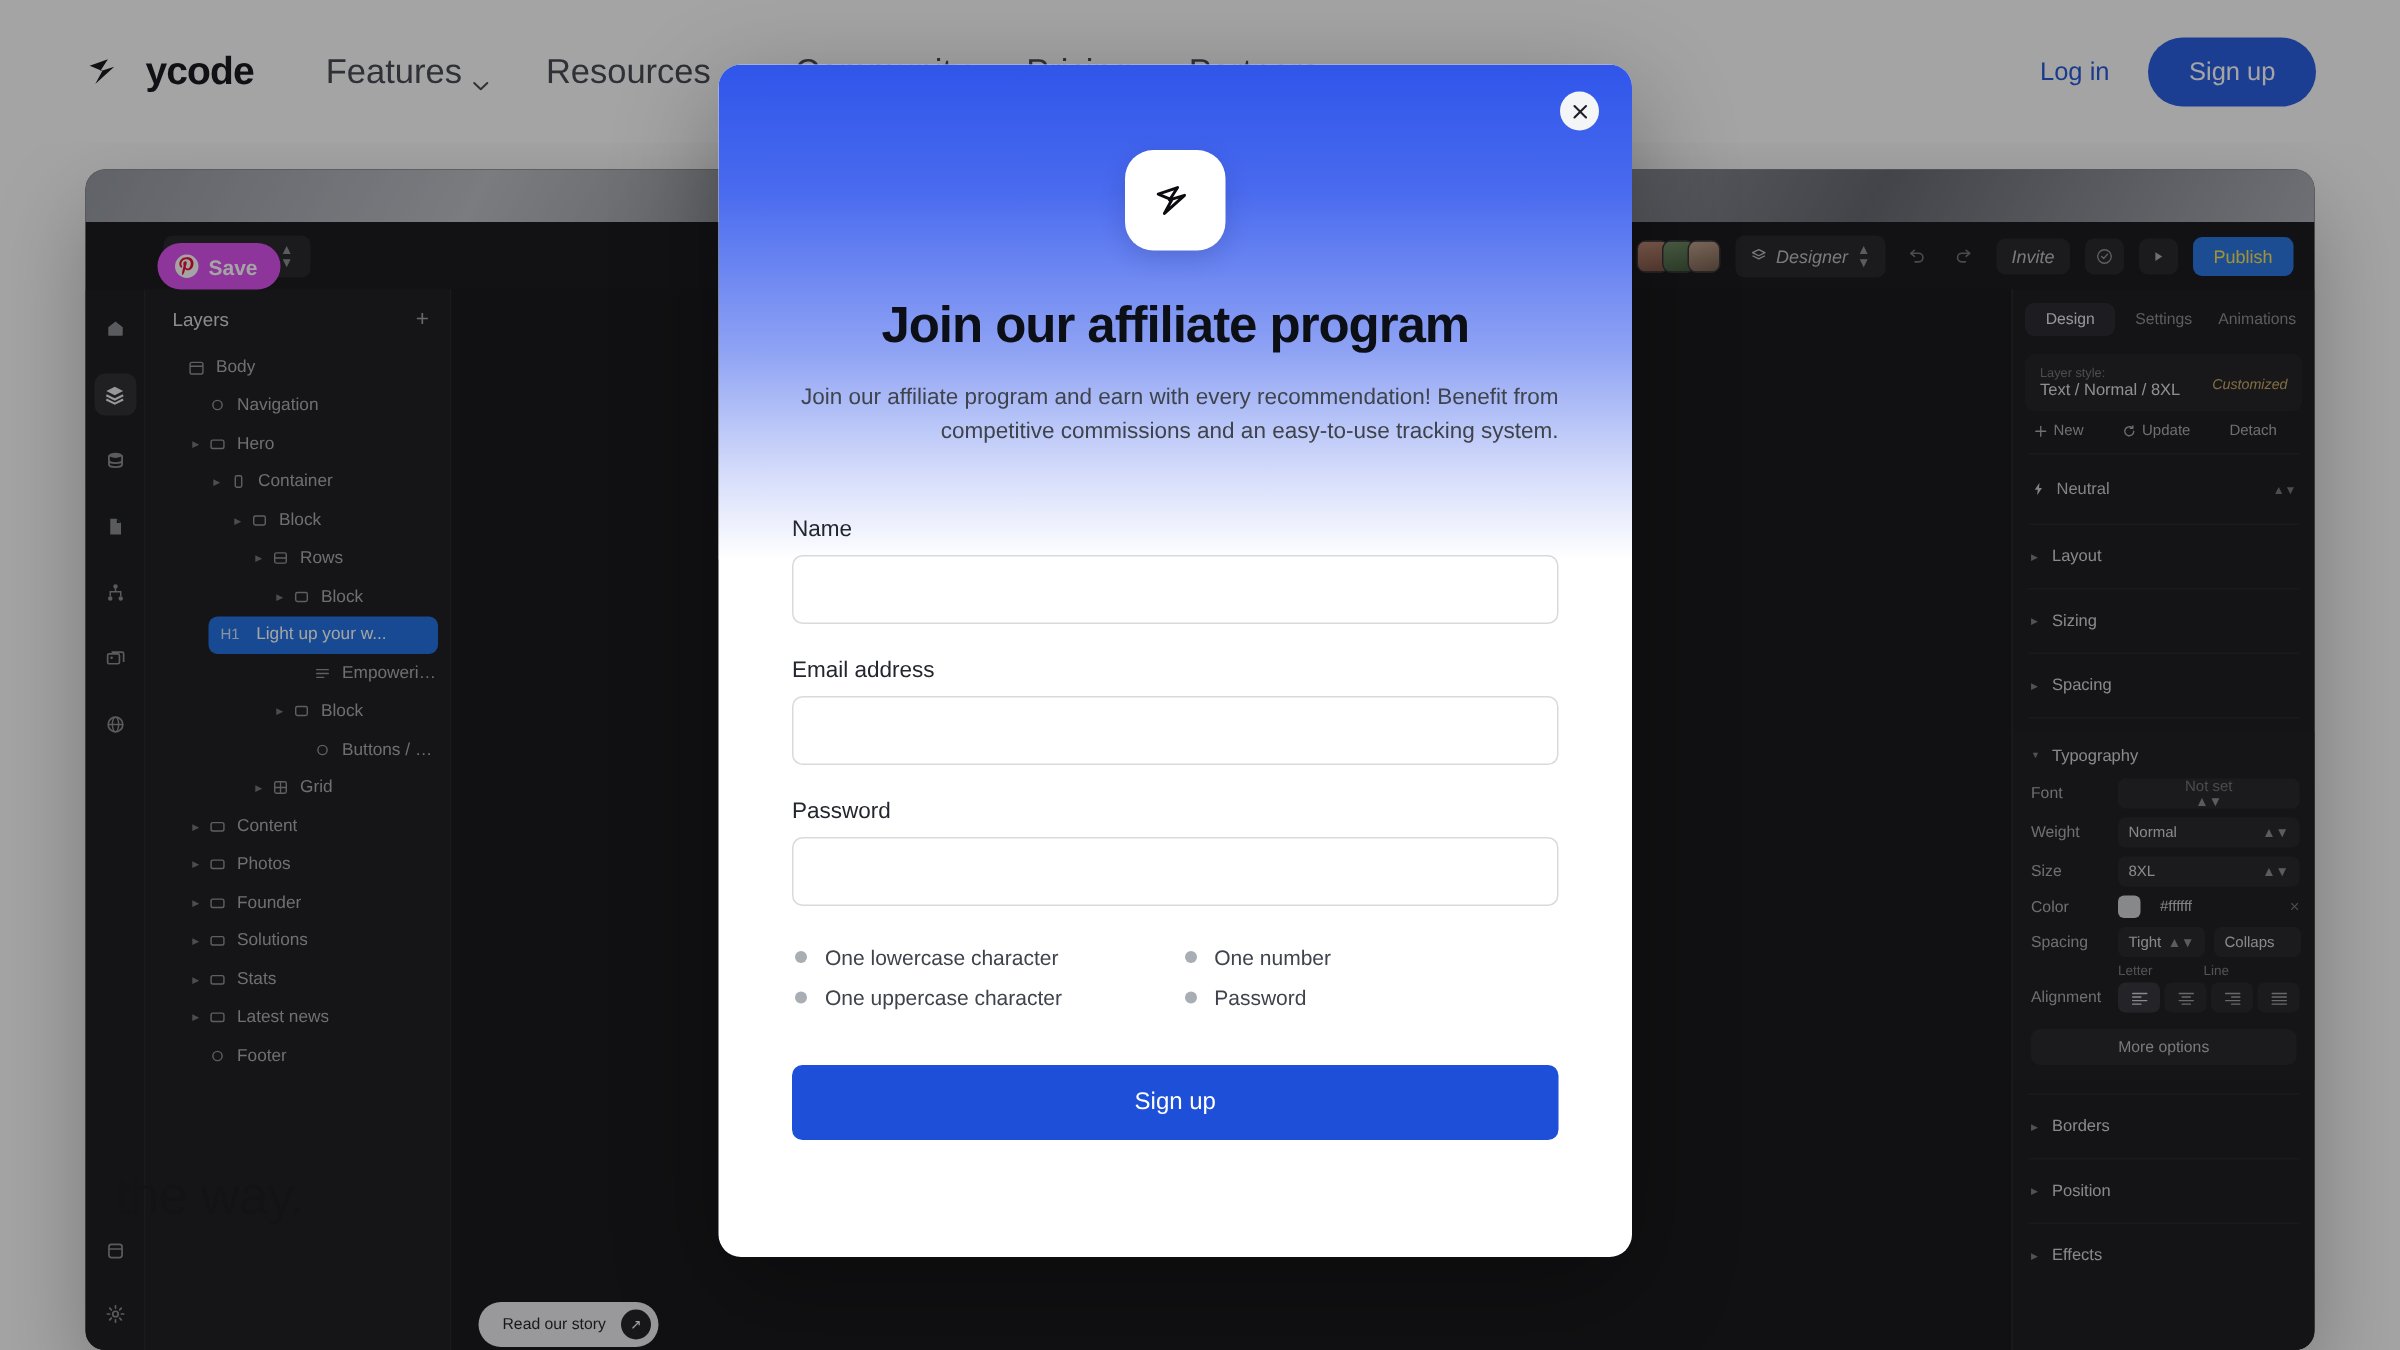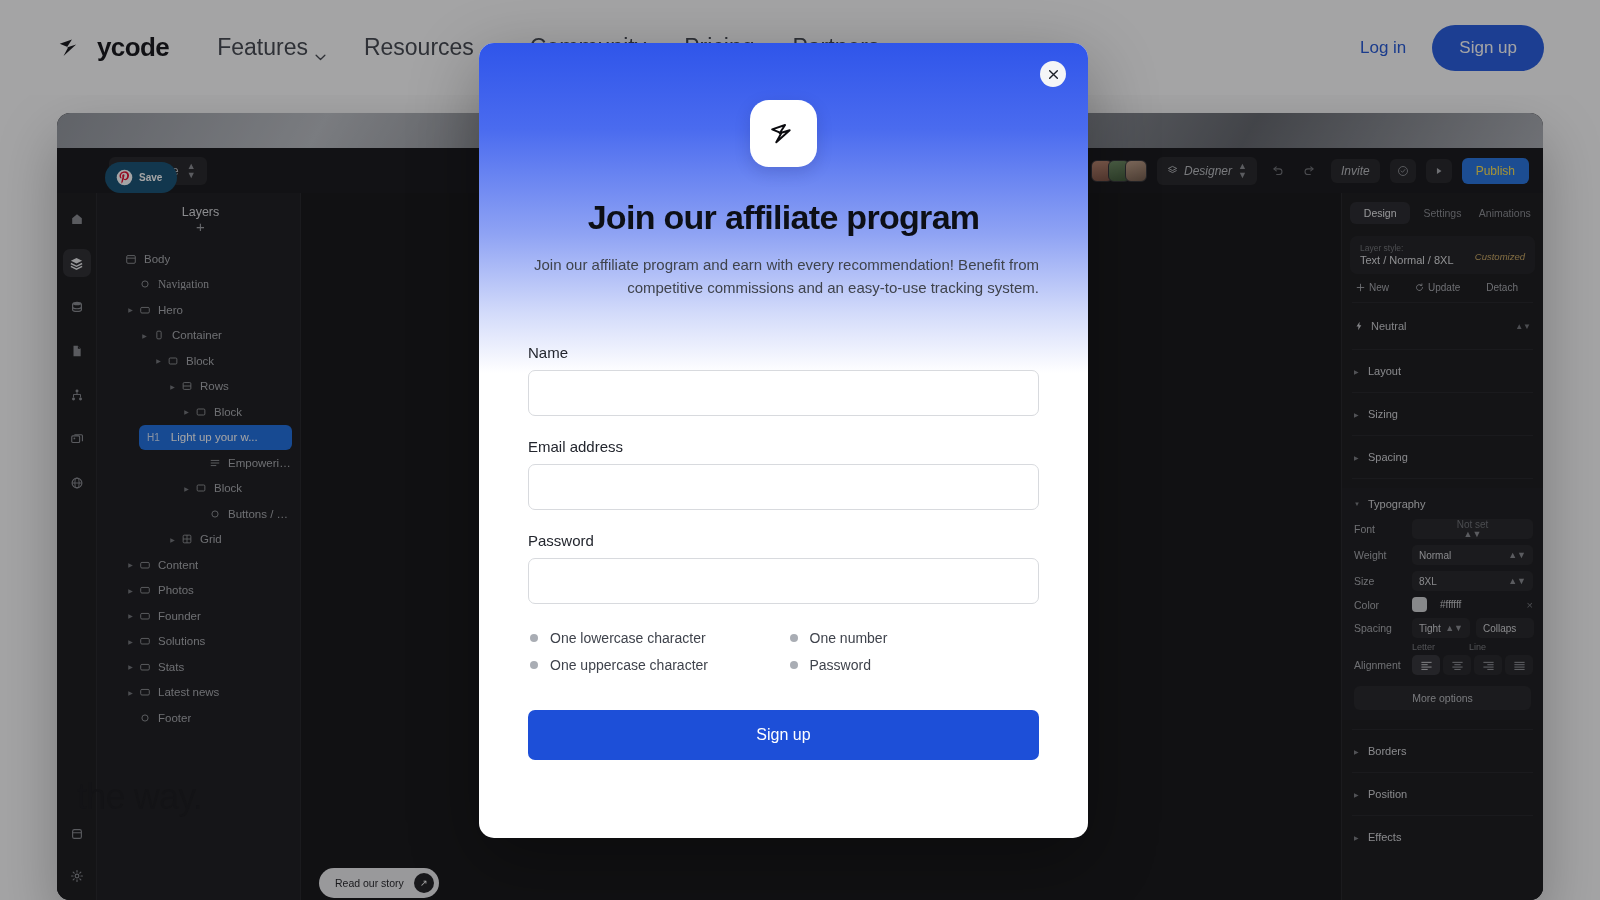--- a/index.html
+++ b/index.html
@@ -62,22 +62,22 @@
   .page-select {
     display:flex; align-items:center; gap:8px;
     background:#1b1b1e; color:#b7b9bd; font-size:12px;
     padding:5px 11px; border-radius:6px; margin-left:38px;
   }
   .stepper { font-size:9px; line-height:1; color:#86888d; }
 
   .pin-save {
     position:absolute; left:48px; top:14px;
     display:flex; align-items:center; gap:6px;
-    background:#0c4a6e; color:#fff; border-radius:18px;
-    padding:7px 15px 7px 11px; font-size:10px; font-weight:700;
+    background:#d946ef; color:#fff; border-radius:18px;
+    padding:7px 15px 7px 11px; font-size:14px; font-weight:700;
     z-index:6; cursor:pointer;
   }
   .pin-ic { width:17px; height:17px; display:block; }
 
   .tb-right { margin-left:auto; display:flex; align-items:center; gap:10px; }
   .avatars { display:flex; }
   .avatar {
     width:22px; height:22px; border-radius:6px; margin-left:-5px;
     border:1.5px solid #2b2b30; background-size:cover;
   }
@@ -116,21 +116,20 @@
   .rail-bottom { position:absolute; bottom:10px; left:0; width:40px; display:flex; flex-direction:column; align-items:center; gap:14px; }
 
   
   .layers {
     position:absolute; left:40px; top:45px; bottom:0; width:204px;
     background:#121214; border-right:1px solid #1c1c1f;
   }
   .layers-head {
     display:flex; align-items:center; justify-content:space-between;
     padding:12px 14px 10px 18px;
-    flex-direction:column;
   }
   .layers-title { font-size:12.5px; color:#d6d7da; }
   .plus { color:#9a9ca1; font-size:15px; cursor:pointer; line-height:1; }
   .tree { padding-top:2px; }
   .tree-row {
     display:flex; align-items:center; height:25.5px;
     font-size:11.5px; color:#a5a7ac; cursor:pointer; position:relative;
     padding-right:8px;
   }
   .tree-row.sel {
@@ -413,21 +412,21 @@
             <div class="tree-row" style="padding-left: 14px;">
               <span class="tw"></span>
               <span class="tico">
                 <svg width="12" height="12" viewBox="0 0 14 14">
                   <rect x="2" y="3" width="10" height="9" rx="1.4" fill="none" stroke="currentColor" stroke-width="1.1"></rect>
                   <path d="M2 6h10" stroke="currentColor" stroke-width="1.1"></path>
                 </svg>
               </span>
               <span class="tlabel">Body</span>
             </div>
-            <div class="tree-row" style="padding-left: 28px; font-family: Liberation Serif, serif;">
+            <div class="tree-row" style="padding-left: 28px;">
               <span class="tw"></span>
               <span class="tico">
                 <svg width="12" height="12" viewBox="0 0 14 14">
                   <circle cx="7" cy="7" r="3.6" fill="none" stroke="currentColor" stroke-width="1.1"></circle>
                 </svg>
               </span>
               <span class="tlabel">Navigation</span>
             </div>
             <div class="tree-row" style="padding-left: 28px;">
               <span class="tw">▶</span>

